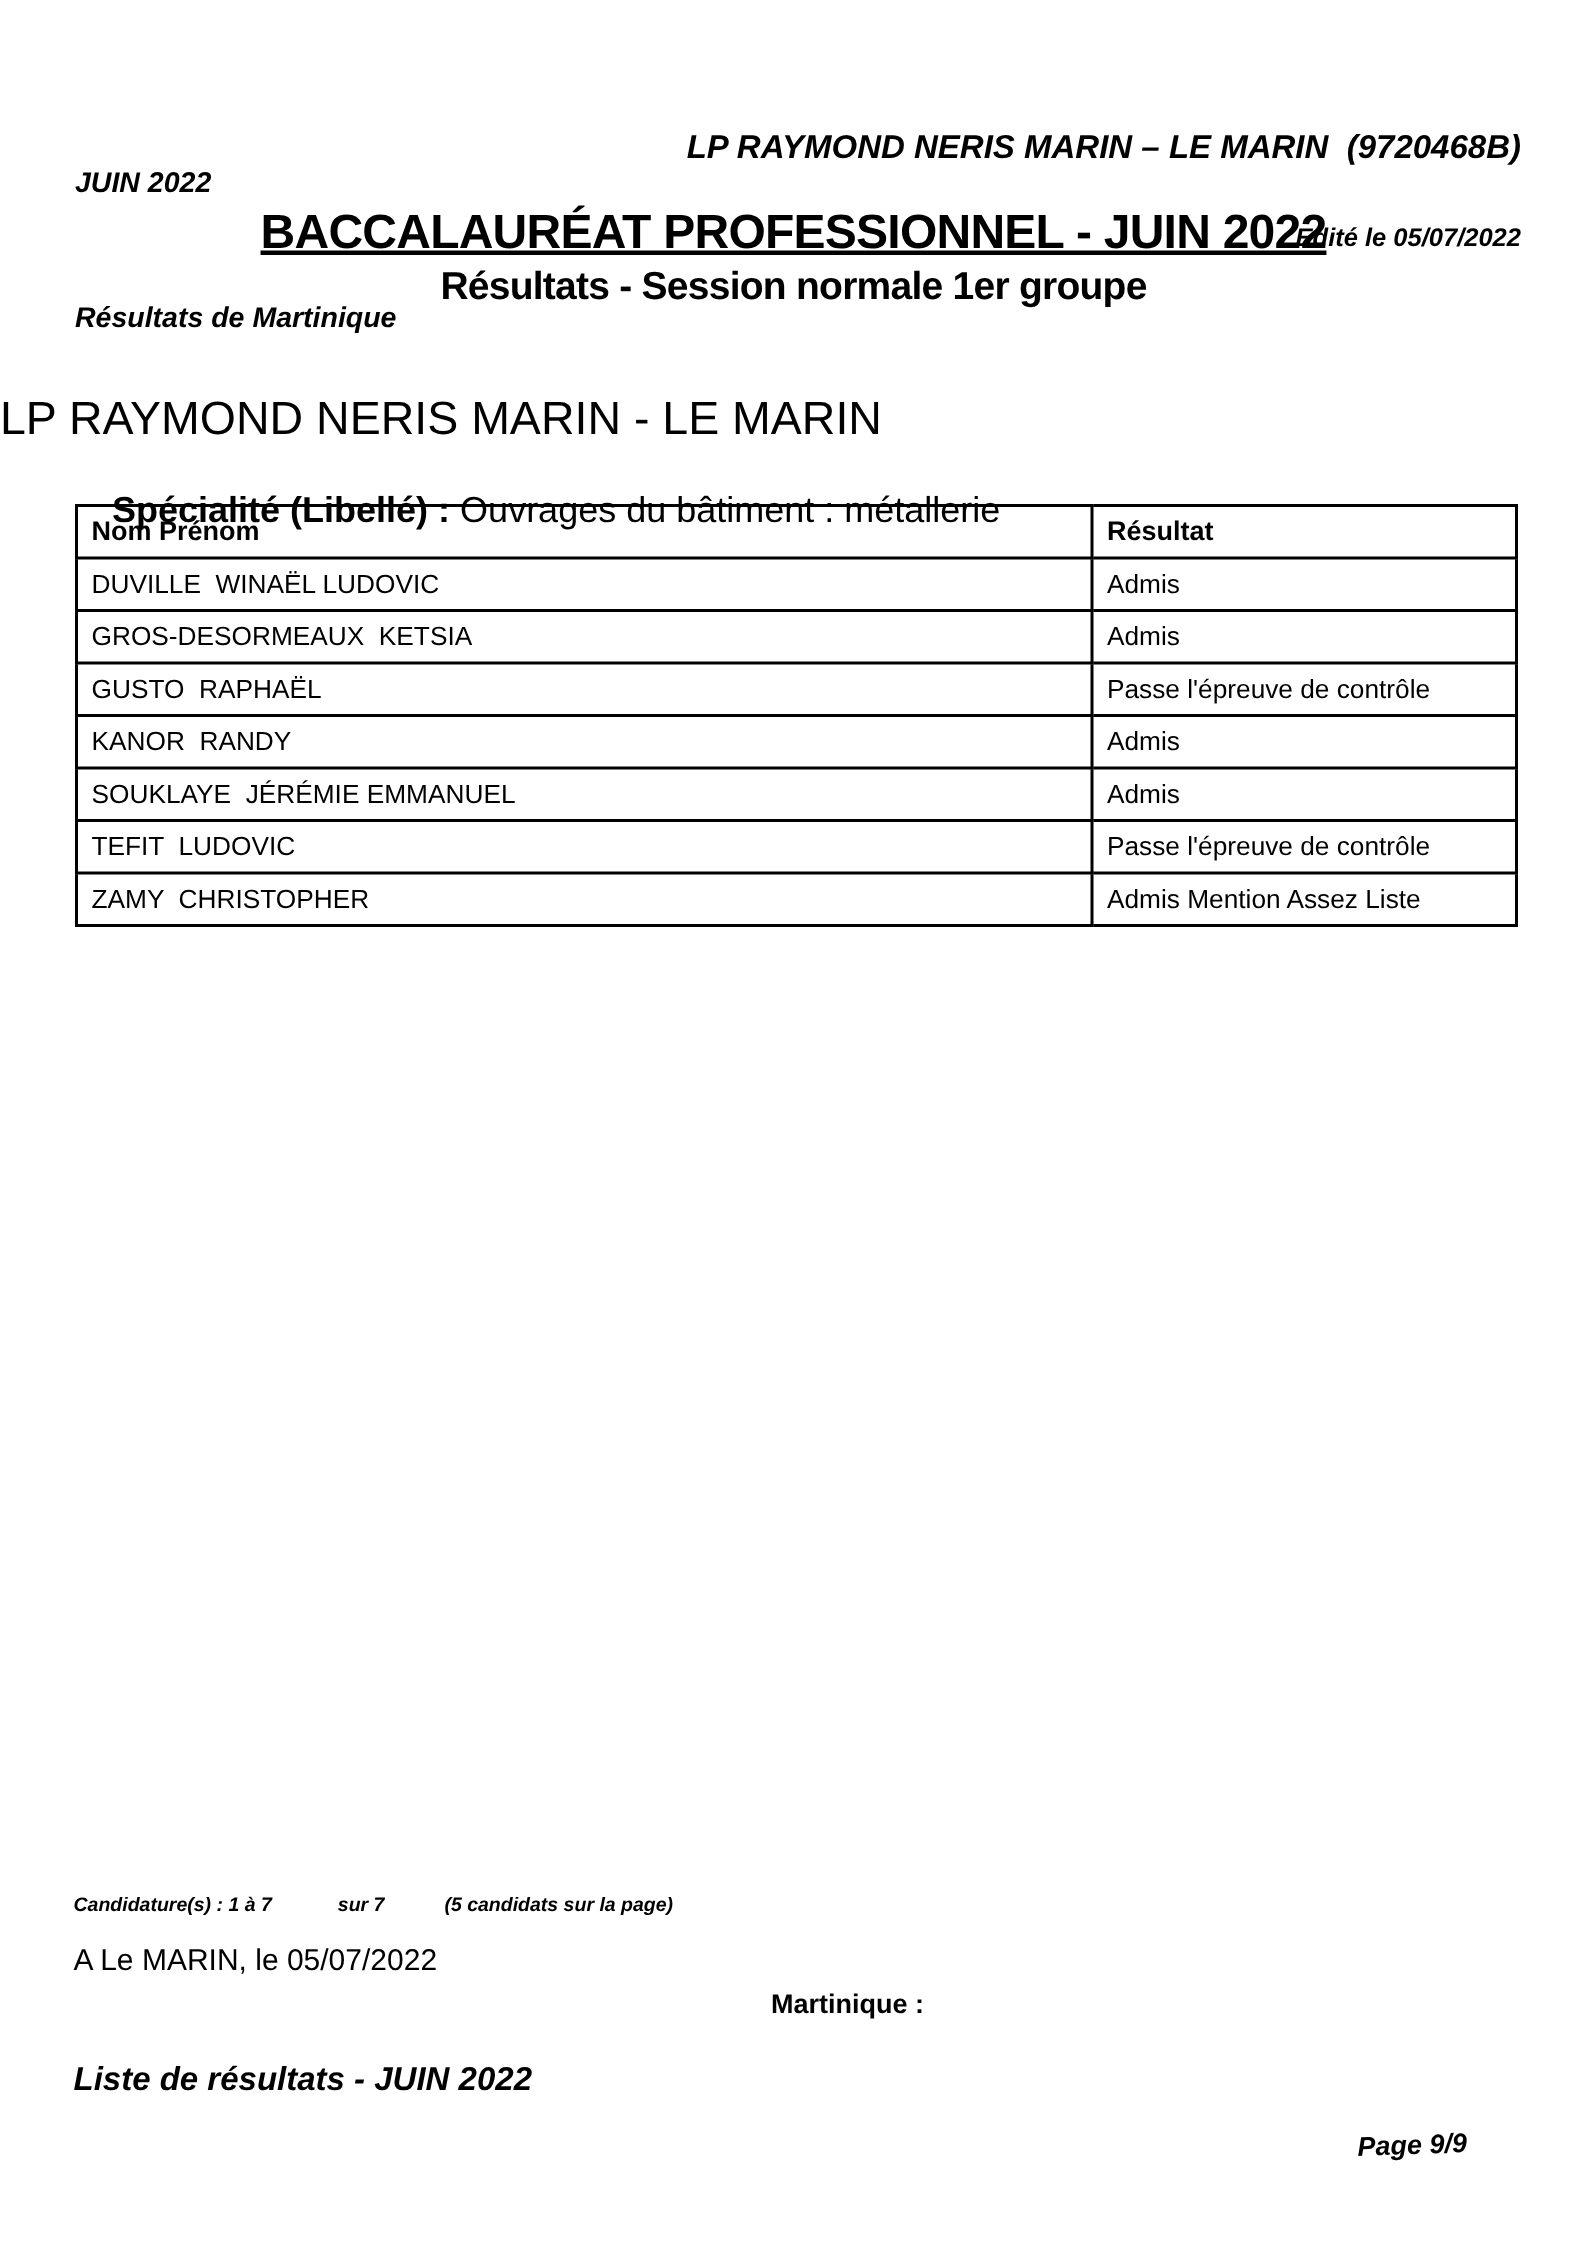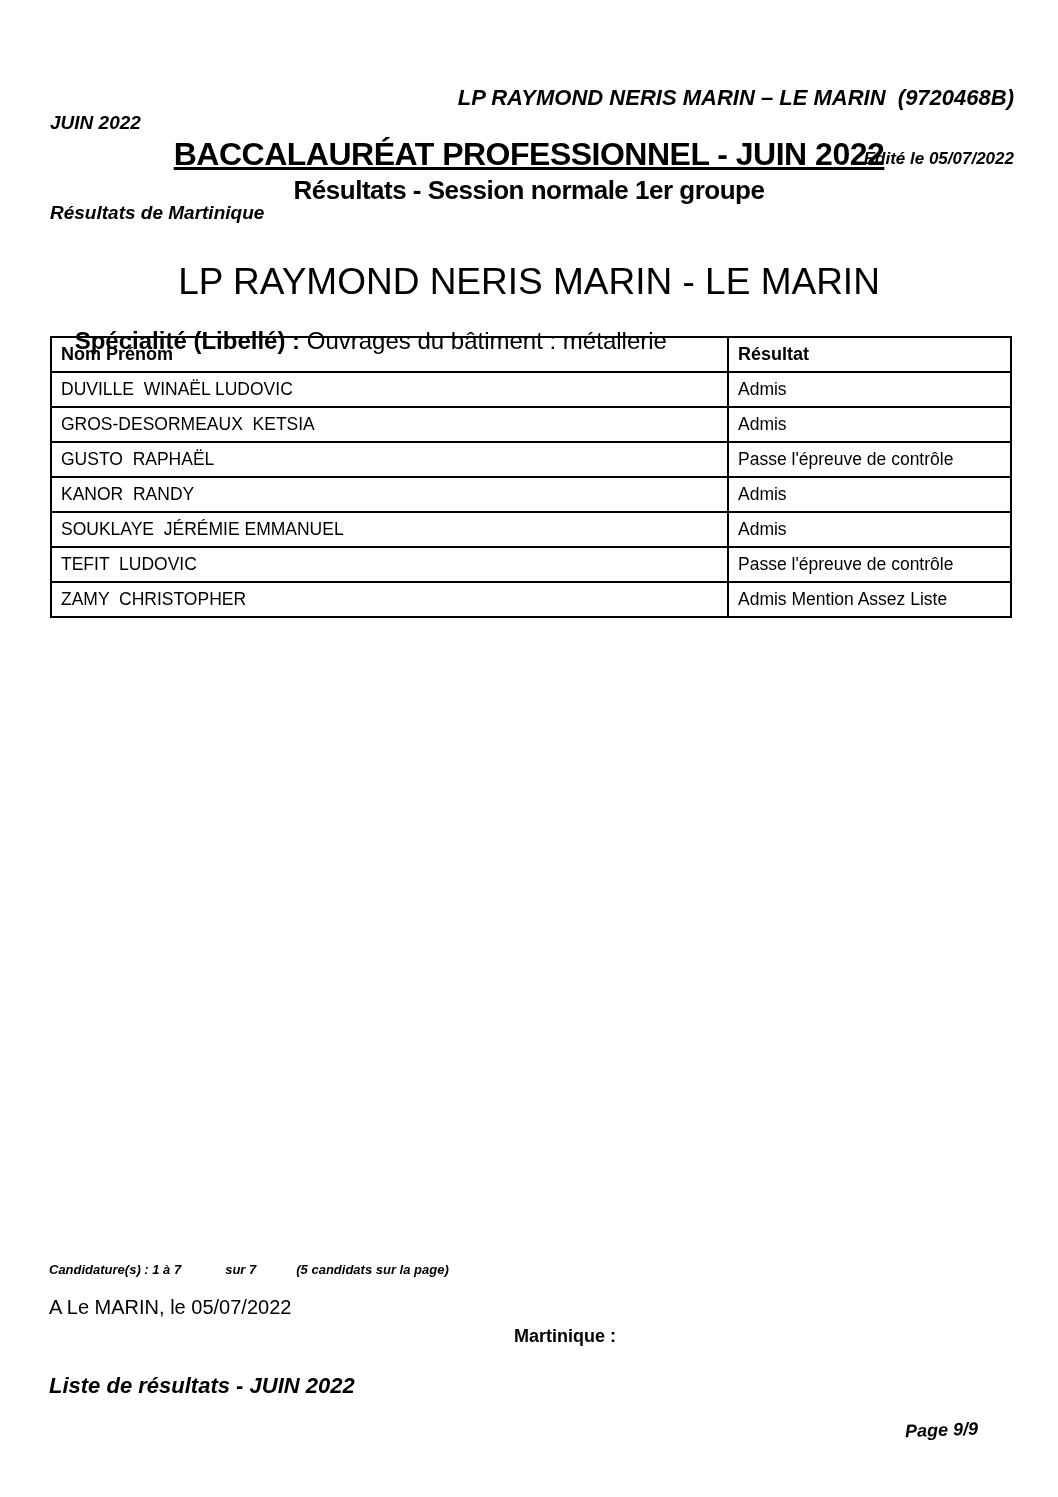--- a/index.html
+++ b/index.html
@@ -60,22 +60,21 @@
     text-align: center;
     font-size: 26px;
     font-weight: bold;
     letter-spacing: -0.5px;
   }
   .school-name {
     position: absolute;
     left: 0;
     top: 261px;
     width: 100%;
-    text-align: center;
-    font-size: 37px;
+    font-size: 31px;
     font-weight: normal;
   }
   .speciality {
     position: absolute;
     left: 48px;
     top: 299px;
     font-size: 24px;
     white-space: pre-wrap;
   }
   .speciality .lbl { font-weight: bold; }

